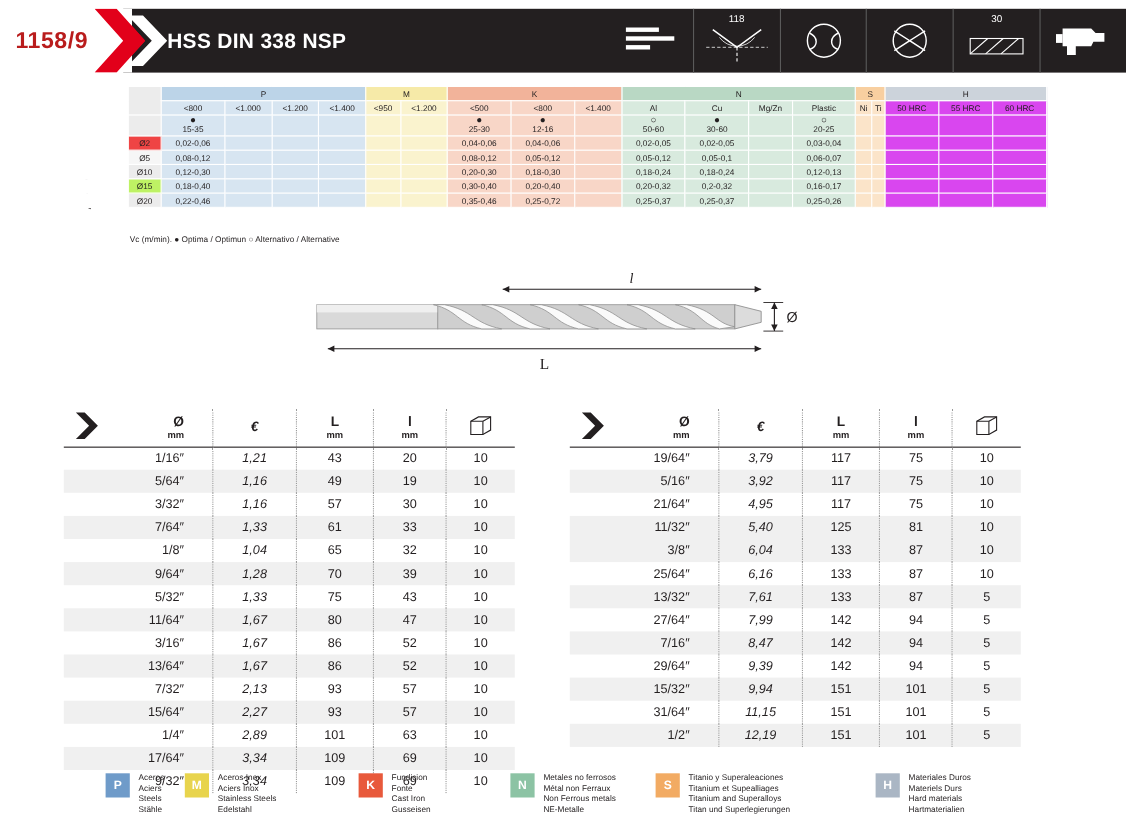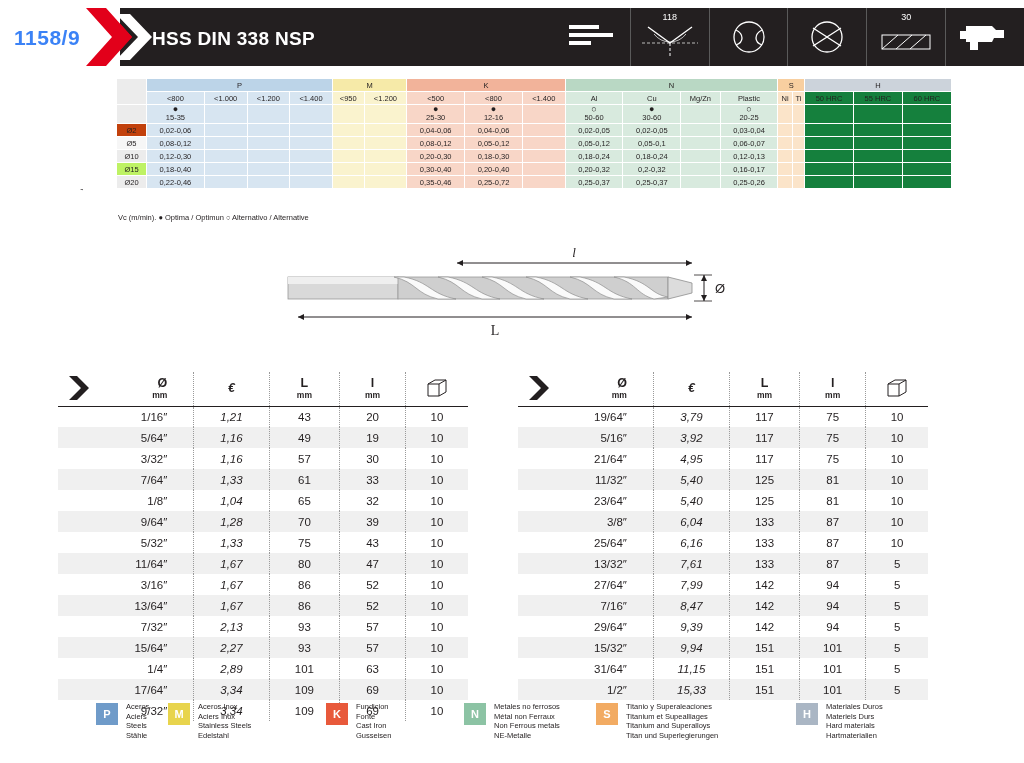--- a/index.html
+++ b/index.html
@@ -6,21 +6,21 @@
   html, body { margin:0; padding:0; }
   body {
     width:1024px; height:763px; background:#ffffff;
     font-family:"Liberation Sans", sans-serif;
     color:#231f20; position:relative; overflow:hidden;
   }
 
   
   .header { position:absolute; left:0; top:0; width:1024px; height:66px; background:#ffffff; }
   .hdr-code-bg { position:absolute; left:0; top:8px; width:120px; height:58px; background:#ffffff; }
-  .hdr-code { position:absolute; left:14px; top:26px; width:100px; font-size:21px; font-weight:bold; color:#3b82f6; letter-spacing:0.5px; }
+  .hdr-code { position:absolute; left:14px; top:26px; width:100px; font-size:21px; font-weight:bold; color:#b91c1c; letter-spacing:0.5px; }
   .hdr-red-chev { position:absolute; left:86px; top:8px; width:46px; height:58px; }
   .hdr-black { position:absolute; left:112px; top:8px; width:912px; height:58px; background:#231f20; }
   .hdr-black-chev { position:absolute; left:112px; top:8px; width:40px; height:58px; }
   .hdr-title { position:absolute; left:152px; top:28px; font-size:19px; font-weight:bold; color:#ffffff; letter-spacing:0.3px; }
   .hdr-icons { position:absolute; left:552px; top:8px; width:472px; height:58px; display:flex; }
   .hdr-icon-cell { flex:1; position:relative; border-left:1px solid #5a5a5a; }
   .hdr-icon-cell:first-child { border-left:none; }
   .hdr-icon-cell svg { position:absolute; left:50%; top:50%; transform:translate(-50%,-50%); }
   .hdr-num { position:absolute; top:4px; left:50%; transform:translateX(-50%); color:#fff; font-size:9px; }
 
@@ -34,21 +34,21 @@
   .c-p2 { background:#d7e5f1; }
   .c-m { background:#f6eaa8; }
   .c-m2 { background:#faf3ce; }
   .c-k { background:#f2b39a; }
   .c-k2 { background:#f8d6c7; }
   .c-n { background:#b9d8c4; }
   .c-n2 { background:#d8eade;margin-top:36px; }
   .c-s { background:#f8cfa0; }
   .c-s2 { background:#fbe4c9; }
   .c-h { background:#ccd3db; }
-  .c-h2 { background:#15803d;margin-top:30px; }
+  .c-h2 { background:#d946ef;margin-top:30px; }
   .c-white { background:#ffffff; }
   .lbl-col { width:44px; background:#ffffff; font-size:7px; }
   .dia-col { width:30px; background:#ececec; font-size:7.5px; }
   .dot { font-size:9px; line-height:7px; }
   .avance { position:absolute; left:72px; top:130px; width:13px; height:78px; }
   .avance span { display:block; transform:rotate(-90deg); transform-origin:center;
      white-space:nowrap; font-size:7.5px; position:absolute; left:-31px; top:35px; width:78px; text-align:center; }
   .legend-vc { position:absolute; left:118px; top:213px; font-size:7.5px; color:#231f20; }
 
   
@@ -222,21 +222,21 @@
             <div>20-25</div>
           </td>
           <td class="c-s2" style="height: 19px;"></td>
           <td class="c-s2" style="height: 19px;"></td>
           <td class="c-h2" style="height: 19px;"></td>
           <td class="c-h2" style="height: 19px;"></td>
           <td class="c-h2" style="height: 19px;"></td>
         </tr>
         <tr>
           <td class="lbl-col c-white"></td>
-          <td class="dia-col" style="background: #c2410c;">Ø2</td>
+          <td class="dia-col" style="background: #ef4444;">Ø2</td>
           <td class="c-p2">0,02-0,06</td>
           <td class="c-p2"></td>
           <td class="c-p2"></td>
           <td class="c-p2"></td>
           <td class="c-m2"></td>
           <td class="c-m2"></td>
           <td class="c-k2">0,04-0,06</td>
           <td class="c-k2">0,04-0,06</td>
           <td class="c-k2"></td>
           <td class="c-n2">0,02-0,05</td>
@@ -598,28 +598,20 @@
           <td class="col-q vsep">10</td>
         </tr>
         <tr class="alt">
           <td class="chev-cell"></td>
           <td class="col-d">11/32″</td>
           <td class="col-e vsep">5,40</td>
           <td class="col-L vsep">125</td>
           <td class="col-l vsep">81</td>
           <td class="col-q vsep">10</td>
         </tr>
-        <tr>
-          <td class="chev-cell"></td>
-          <td class="col-d">23/64″</td>
-          <td class="col-e vsep">5,40</td>
-          <td class="col-L vsep">125</td>
-          <td class="col-l vsep">81</td>
-          <td class="col-q vsep">10</td>
-        </tr>
         <tr class="alt">
           <td class="chev-cell"></td>
           <td class="col-d">3/8″</td>
           <td class="col-e vsep">6,04</td>
           <td class="col-L vsep">133</td>
           <td class="col-l vsep">87</td>
           <td class="col-q vsep">10</td>
         </tr>
         <tr>
           <td class="chev-cell"></td>
@@ -673,21 +665,21 @@
           <td class="chev-cell"></td>
           <td class="col-d">31/64″</td>
           <td class="col-e vsep">11,15</td>
           <td class="col-L vsep">151</td>
           <td class="col-l vsep">101</td>
           <td class="col-q vsep">5</td>
         </tr>
         <tr class="alt">
           <td class="chev-cell"></td>
           <td class="col-d">1/2″</td>
-          <td class="col-e vsep">15,33</td>
+          <td class="col-e vsep">12,19</td>
           <td class="col-L vsep">151</td>
           <td class="col-l vsep">101</td>
           <td class="col-q vsep">5</td>
         </tr>
       </tbody>
   </table>
 </div>
 
 <div class="footer" id="footer-legend">
     <div class="f-item" style="left: 0px;">

